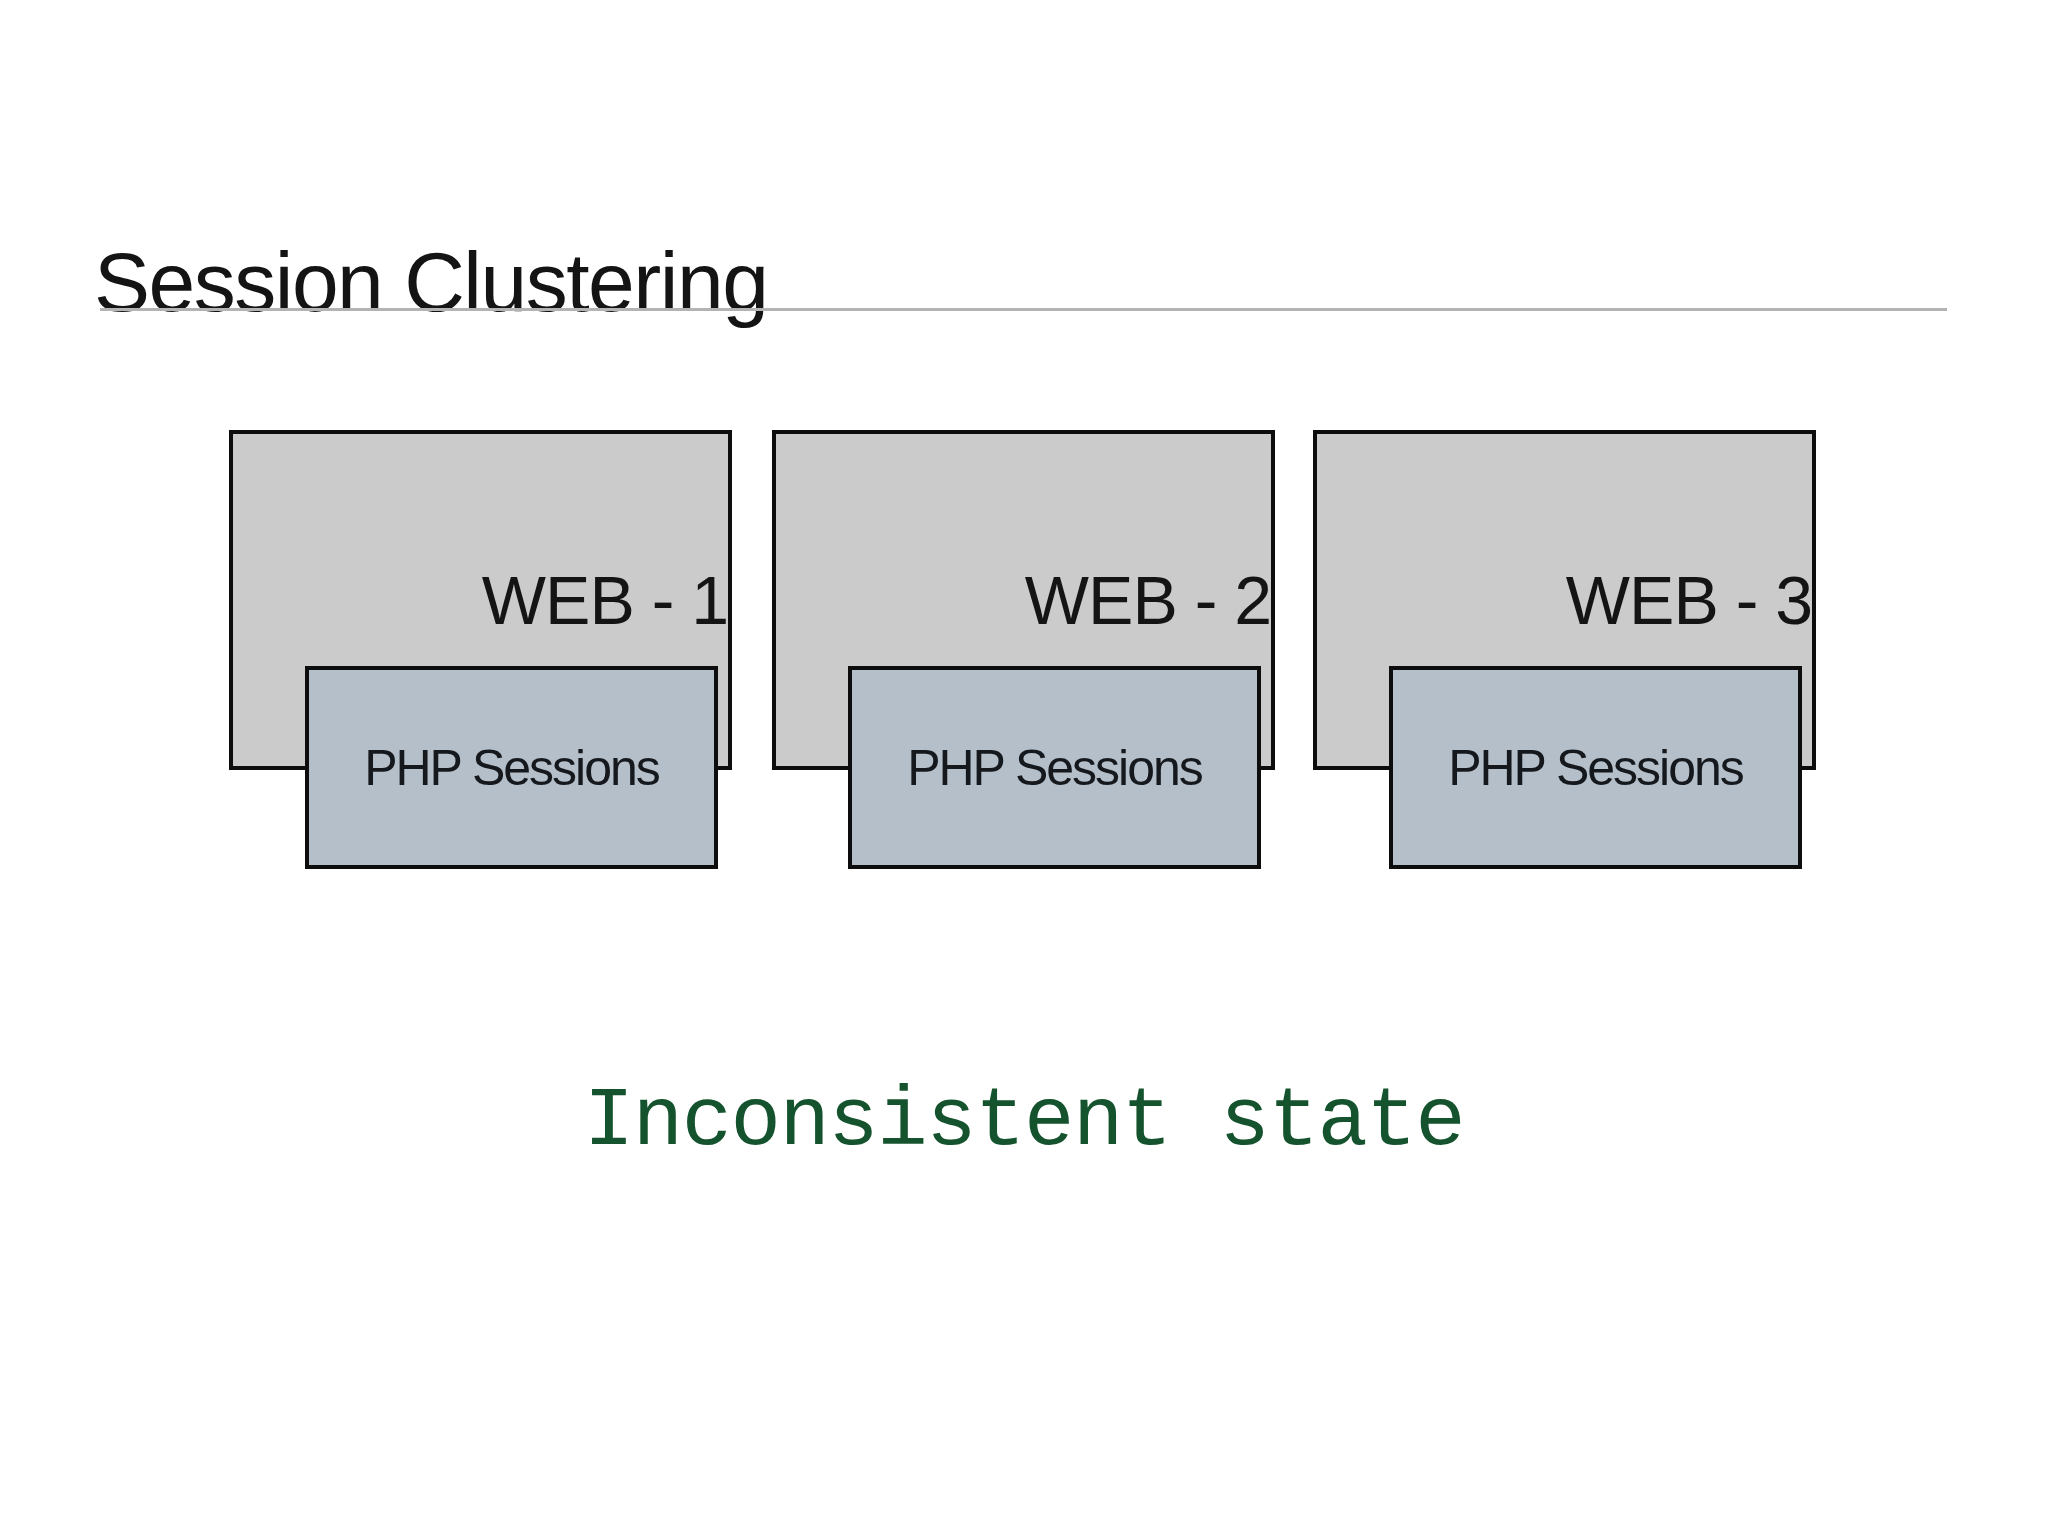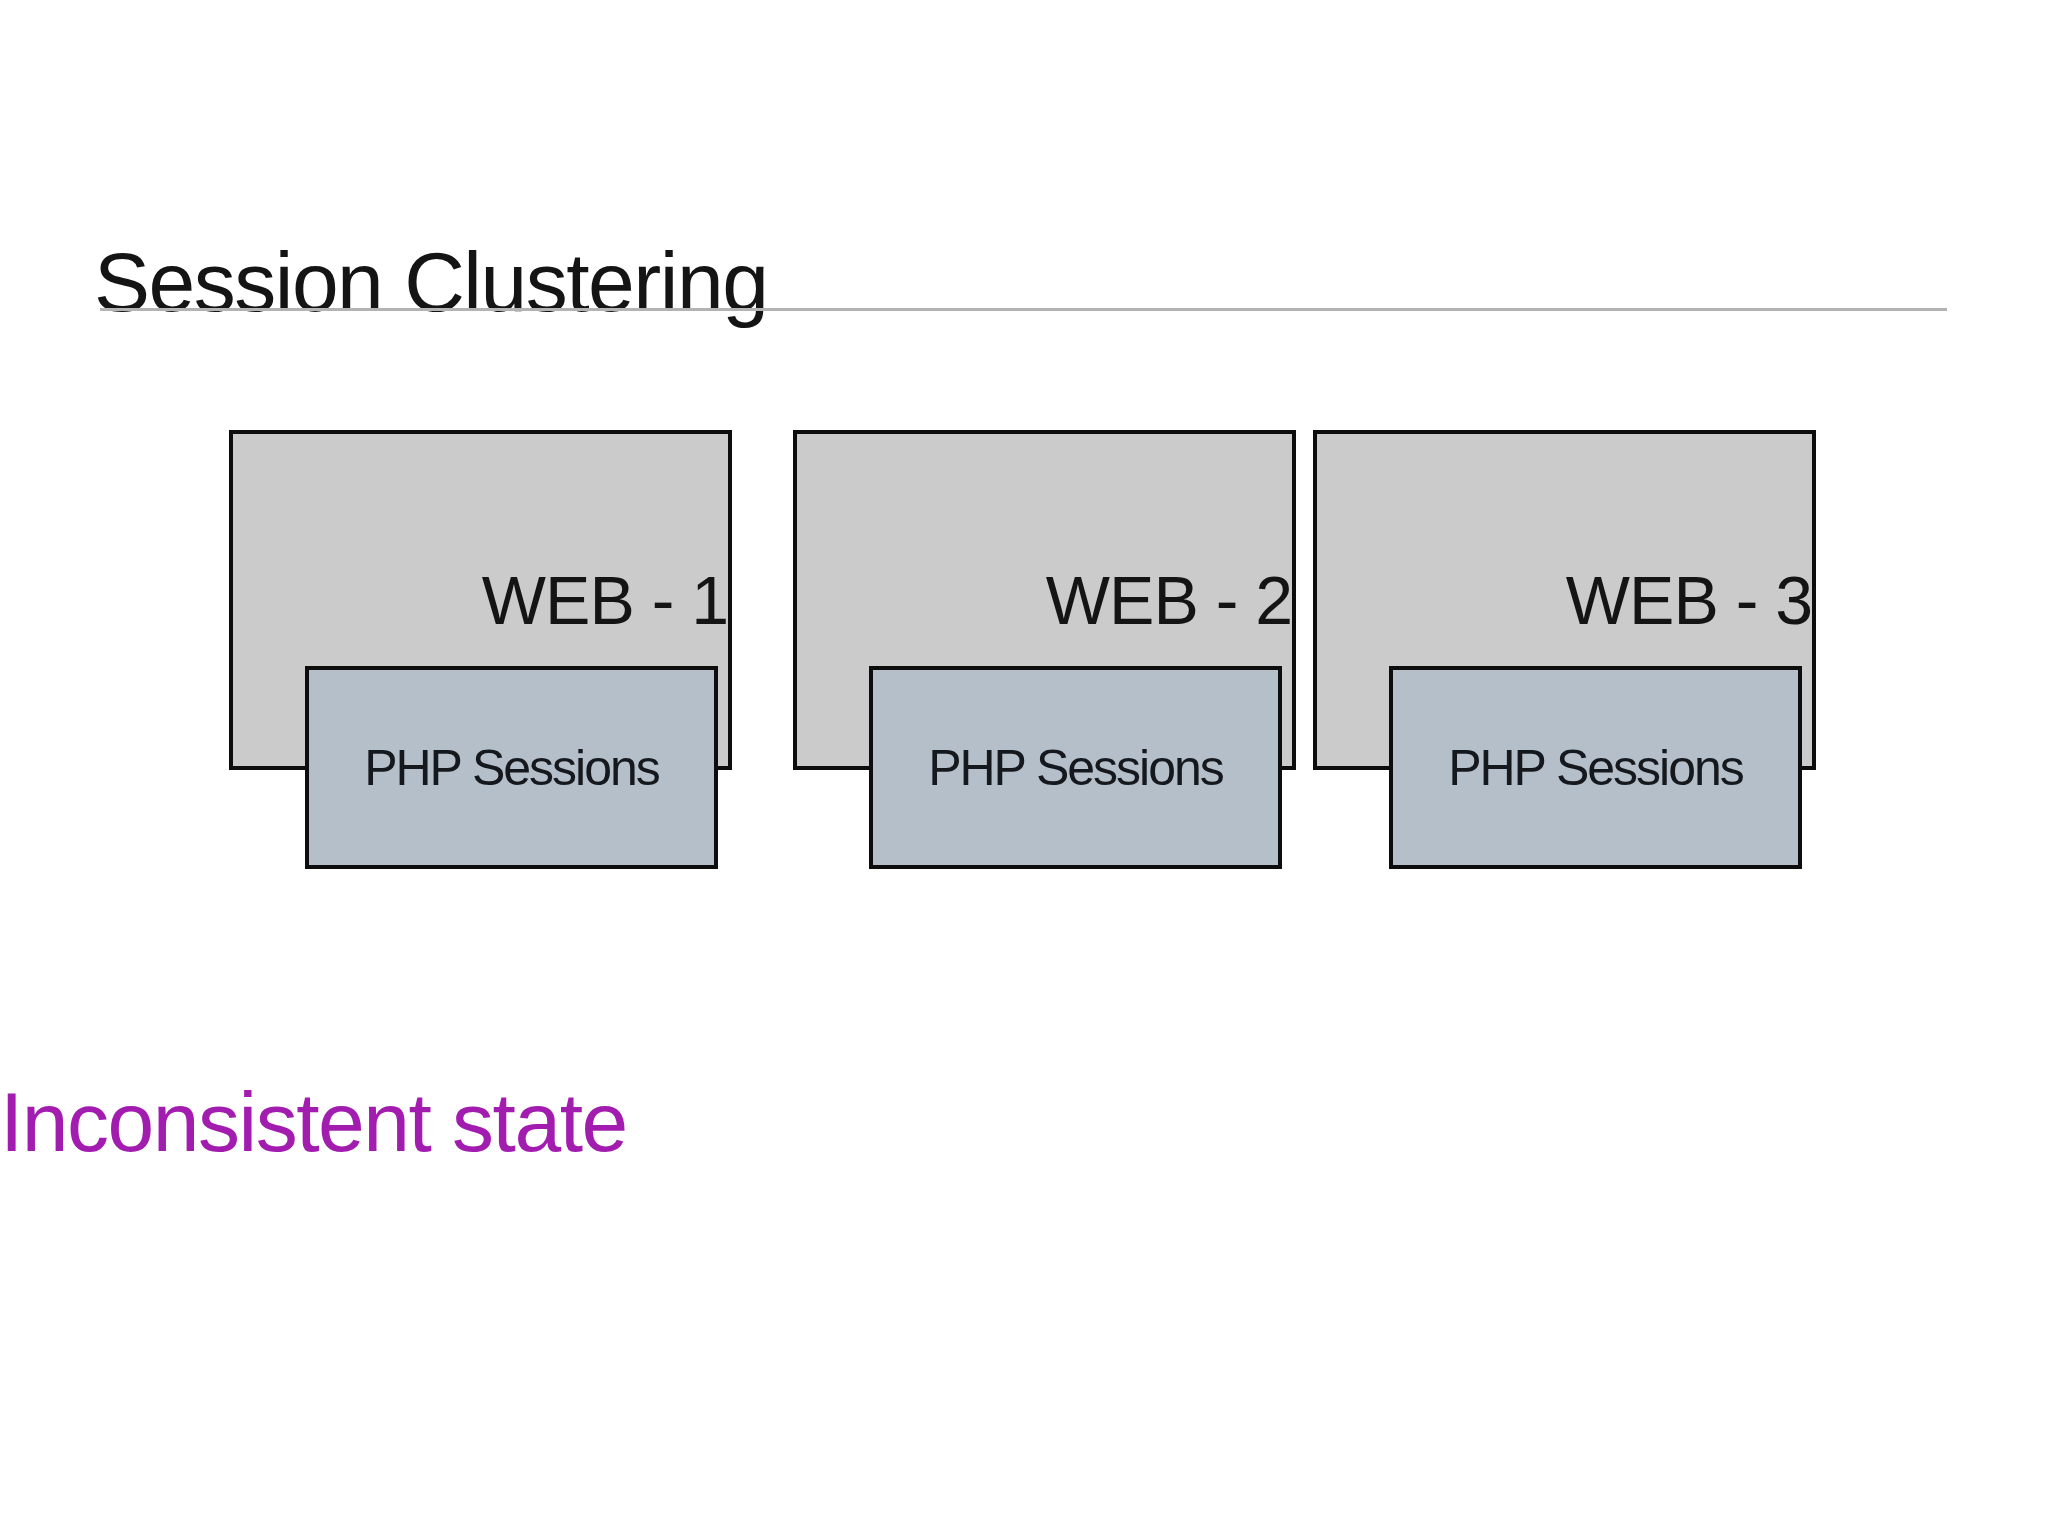--- a/index.html
+++ b/index.html
@@ -37,21 +37,21 @@
   .server-box {
     position: absolute;
     top: 430px;
     width: 503px;
     height: 340px;
     box-sizing: border-box;
     background: #cbcbcb;
     border: 4px solid #0d0d0d;
   }
   #server-1 { left: 229px; }
-  #server-2 { left: 772px; margin-left: 21px; }
+  #server-2 { left: 772px; }
   #server-3 { left: 1313px; }
   .server-label {
     position: absolute;
     top: 132px;
     left: 0;
     right: 0;
     text-align: right;
     font-size: 68px;
     font-weight: 400;
     letter-spacing: -1px;
@@ -79,26 +79,28 @@
     letter-spacing: -2px;
     line-height: 1;
     color: #15181c;
     white-space: nowrap;
   }
   .status-text {
     position: absolute;
     top: 1080px;
     left: 0;
     right: 0;
+    text-align: center;
     font-size: 84px;
     font-weight: 300;
     letter-spacing: -1.5px;
     line-height: 1;
-    color: #a21caf;
+    color: #14532d;
     white-space: nowrap;
+    font-family: Liberation Mono, monospace;
   }
 </style>
 </head>
 <body>
 
 <div class="slide">
 
   <h1 class="slide-title">Session Clustering</h1>
 
   <div class="divider"></div>

